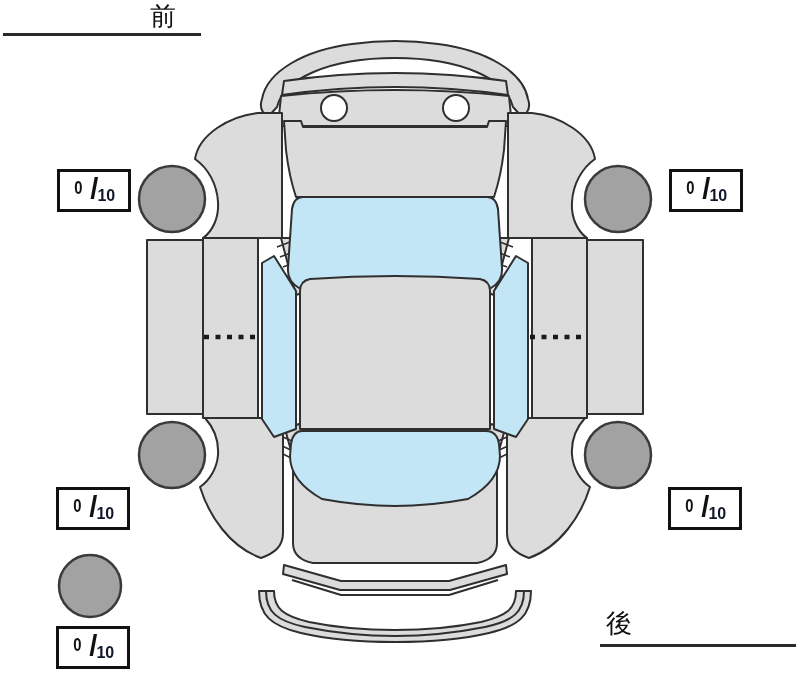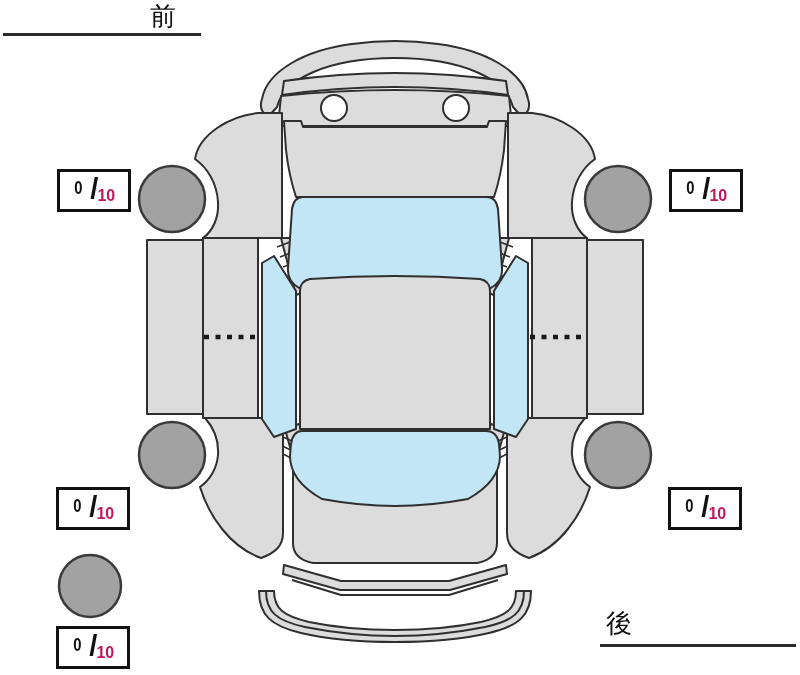--- a/index.html
+++ b/index.html
@@ -9,21 +9,21 @@
 
   .dir-label{position:absolute;font-size:26px;font-weight:500;color:#111;
              font-family:"Liberation Sans",sans-serif;line-height:1;}
   .dir-line{position:absolute;height:3px;background:#2a2a2a;}
 
   .tread-box{position:absolute;width:74px;height:43px;background:#ffffff;
              border:3px solid #111;box-sizing:border-box;
              display:flex;align-items:center;justify-content:center;}
   .tread-val{font-size:19px;font-weight:bold;color:#111;transform:scaleX(.78);margin-top:-6px;}
   .tread-slash{font-size:29px;font-weight:600;color:#111;line-height:1;margin-left:7px;margin-top:-2px;}
-  .tread-max{font-size:16px;font-weight:bold;color:#be185d;margin-top:10px;margin-left:-1px;}
+  .tread-max{font-size:16px;font-weight:bold;color:#0f172a;margin-top:10px;margin-left:-1px;}
 </style>
 </head>
 <body>
 
 <div id="page">
 
   <span class="dir-label" style="left:150px;top:3px;">前</span>
   <div class="dir-line" style="left:3px;top:33px;width:198px;"></div>
 
   <span class="dir-label" style="left:606px;top:610px;">後</span>

